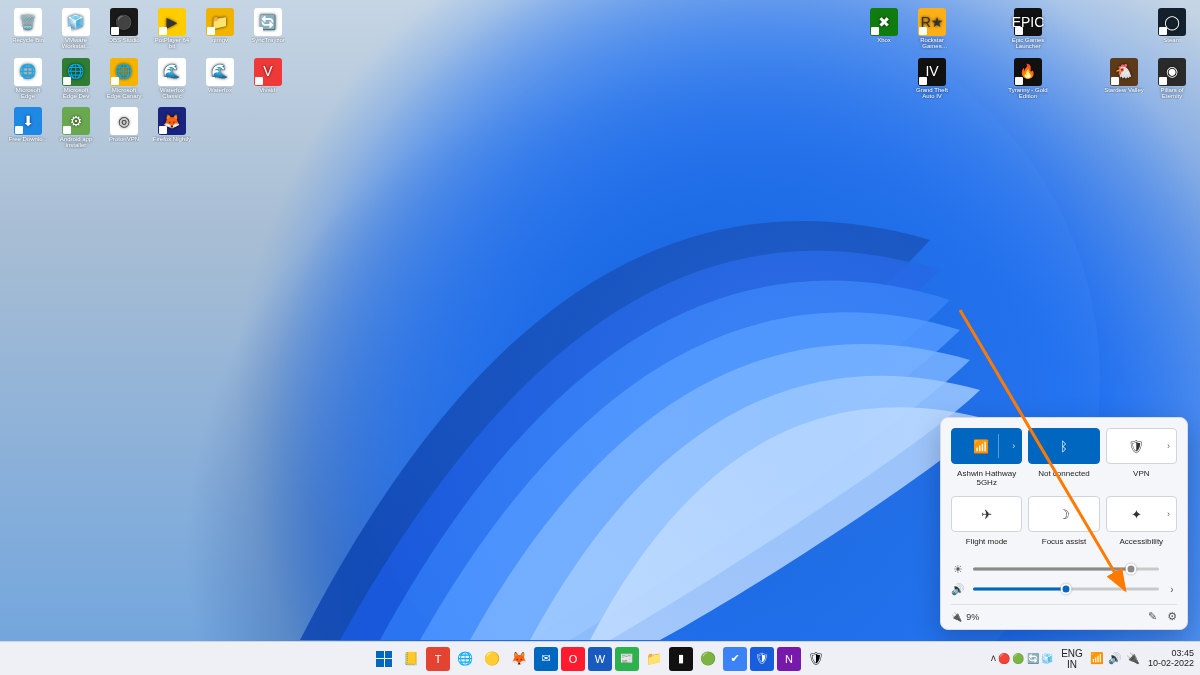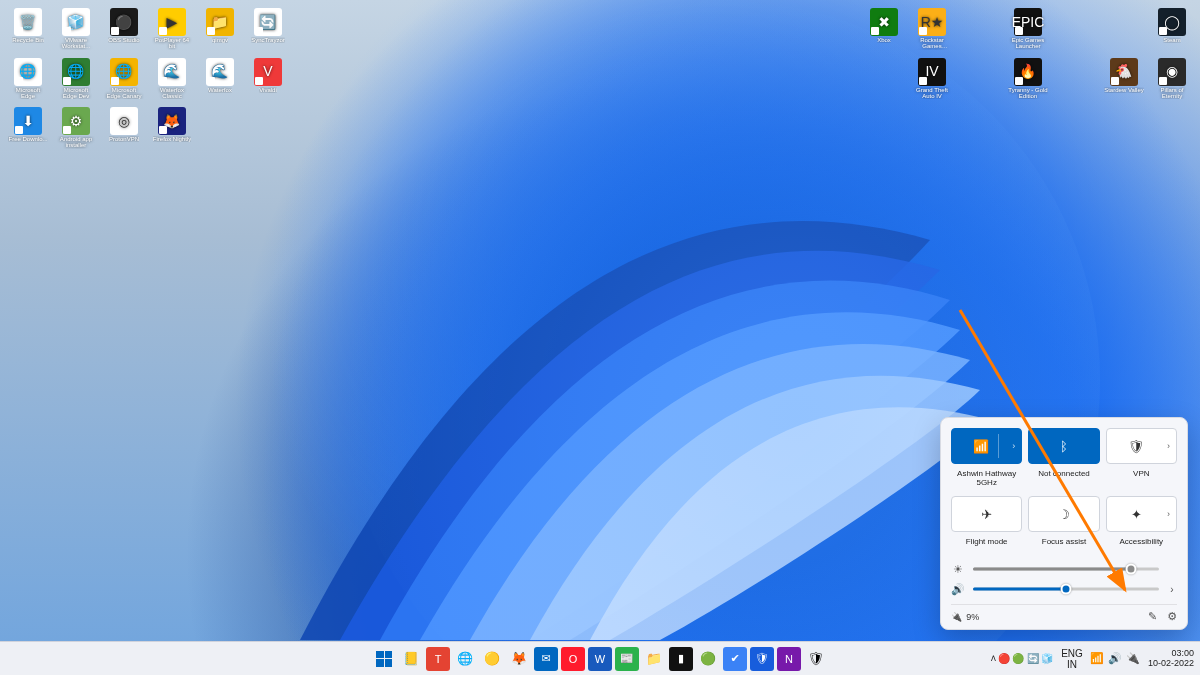--- a/index.html
+++ b/index.html
@@ -356,19 +356,19 @@
         <div class="tb-item">🛡</div>
       </div>
     <div class="tray">
       <span id="tray-apps"><span style="margin: 0px 1px; font-size: 10px;">˄</span><span style="margin: 0px 1px; font-size: 10px;">🔴</span><span style="margin: 0px 1px; font-size: 10px;">🟢</span><span style="margin: 0px 1px; font-size: 10px;">🔄</span><span style="margin: 0px 1px; font-size: 10px;">🧊</span></span>
       <div class="lang">
         <div>ENG</div>
         <div>IN</div>
       </div>
       <span id="tray-sys"><span class="tico" style="margin: 0px 2px;">📶</span><span class="tico" style="margin: 0px 2px;">🔊</span><span class="tico" style="margin: 0px 2px;">🔌</span></span>
       <div class="clock">
-        <div>03:00</div>
+        <div>03:45</div>
         <div>10-02-2022</div>
       </div>
     </div>
   </div>
 
 </div>
 
 </body></html>

